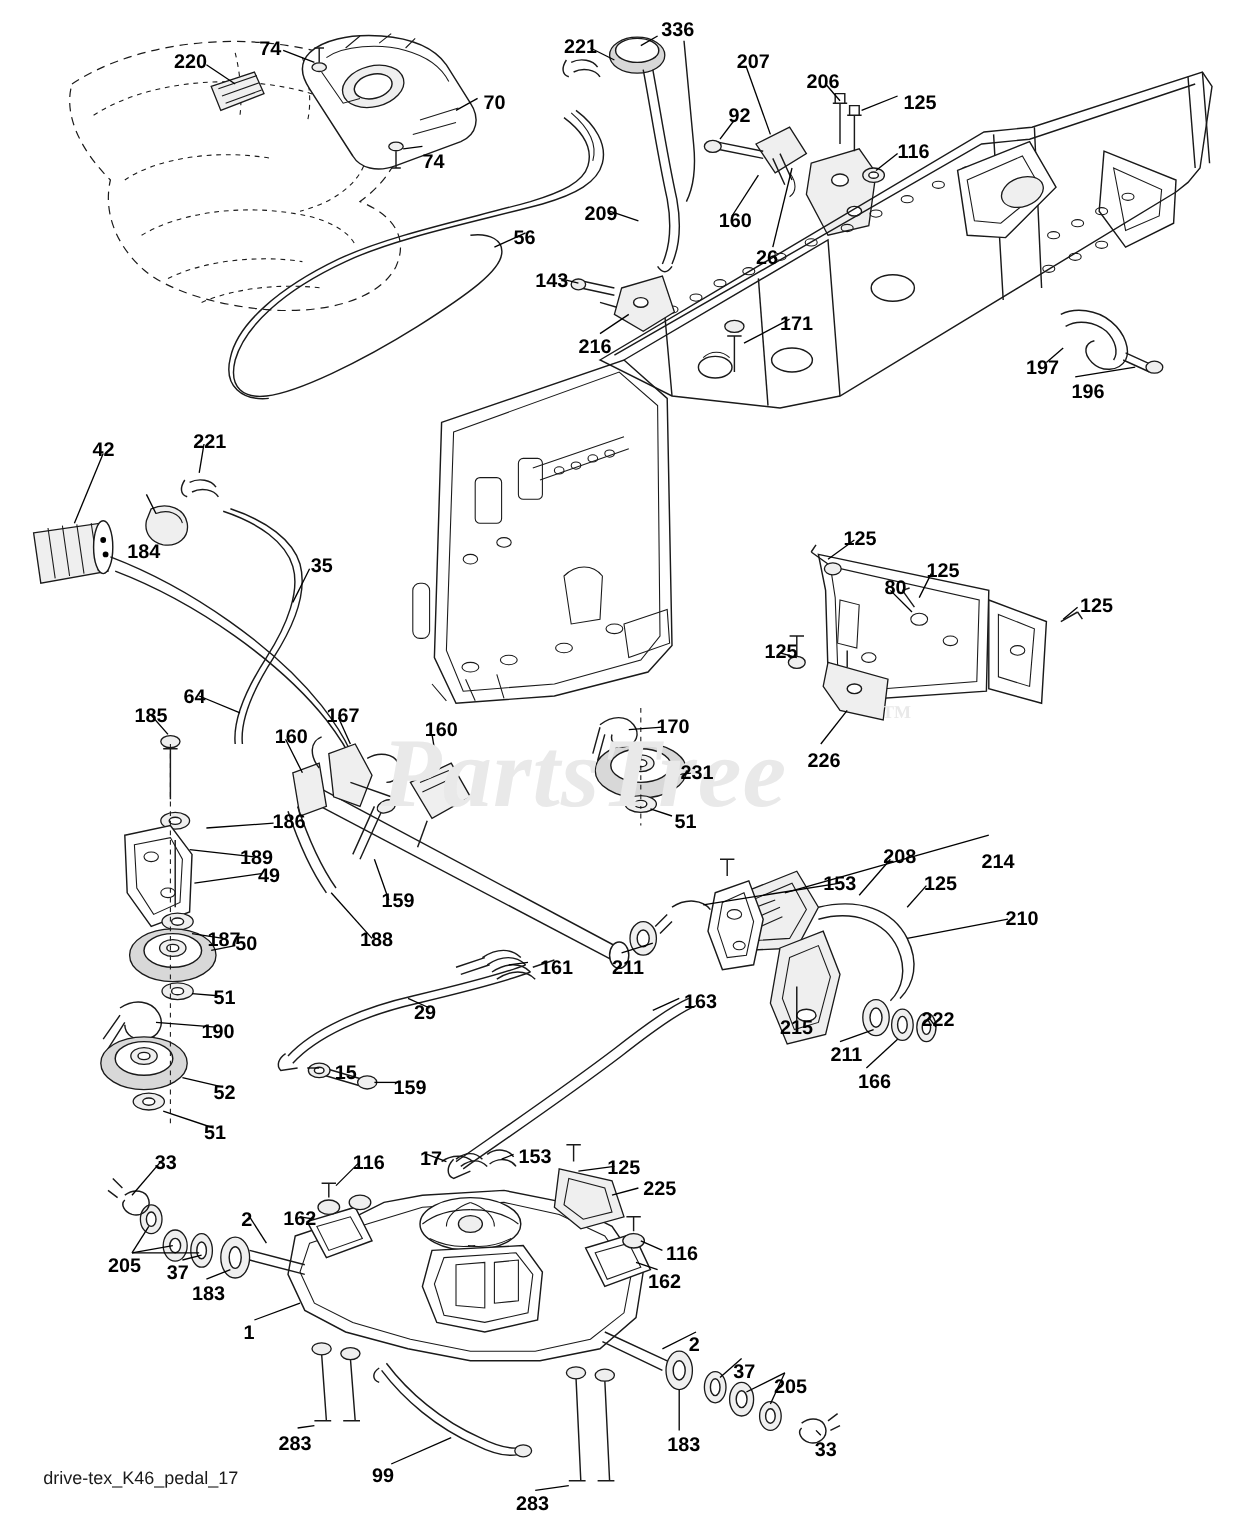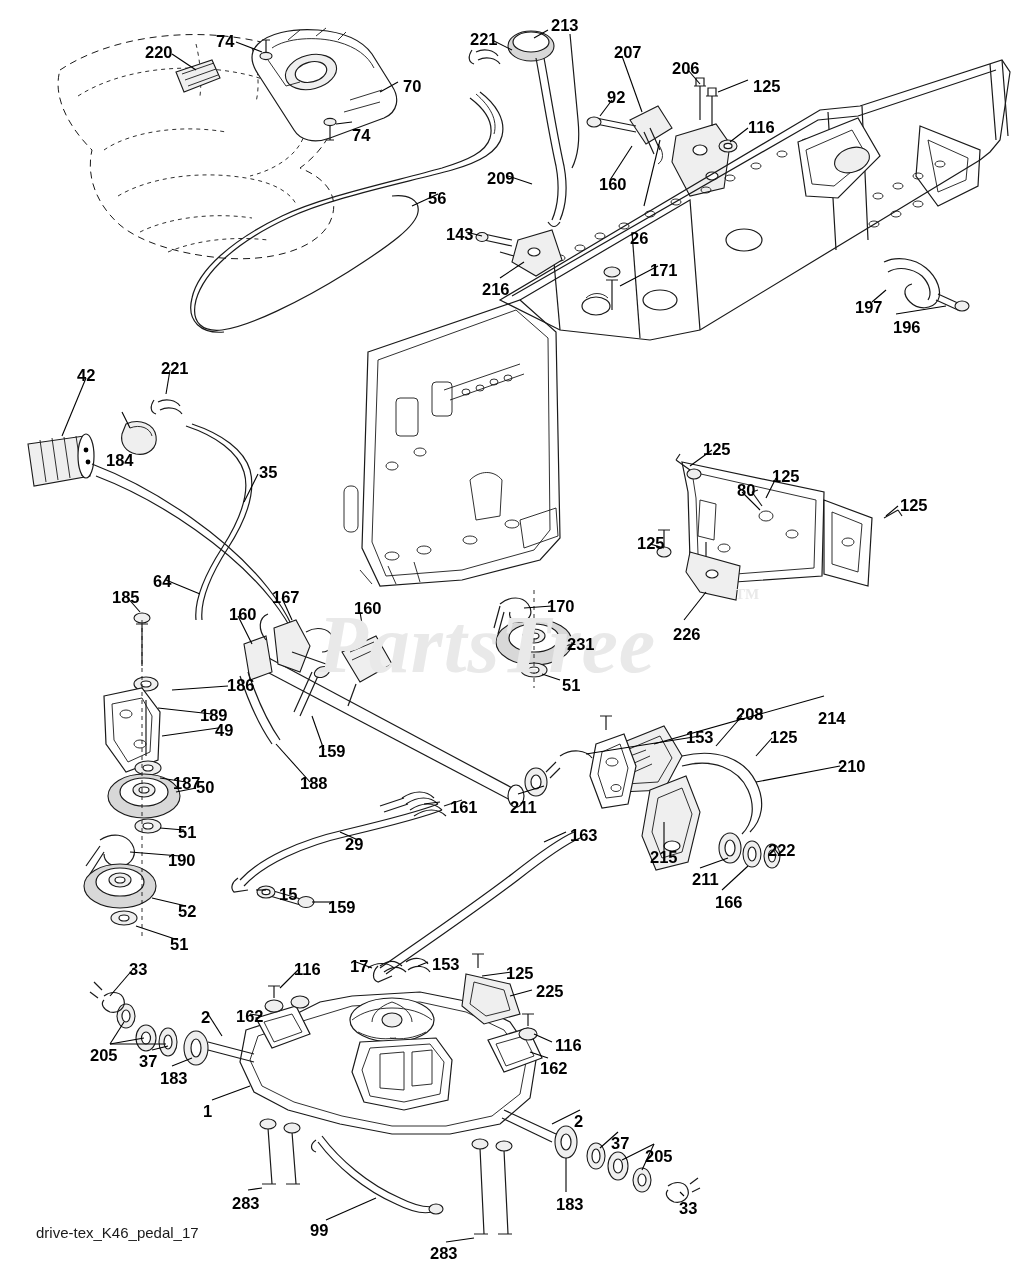--- a/index.html
+++ b/index.html
@@ -584,30 +584,30 @@
     </g>
   </svg>
 
   <div class="wm">PartsTree</div>
   <div class="wm-tm">TM</div>
 
   <div id="callouts">
       <div class="callout" style="left: 145px; top: 44px;">220</div>
       <div class="callout" style="left: 216px; top: 33px;">74</div>
       <div class="callout" style="left: 470px; top: 31px;">221</div>
-      <div class="callout" style="left: 551px; top: 17px;">213</div>
+      <div class="callout" style="left: 551px; top: 17px;">336</div>
       <div class="callout" style="left: 614px; top: 44px;">207</div>
       <div class="callout" style="left: 672px; top: 60px;">206</div>
       <div class="callout" style="left: 753px; top: 78px;">125</div>
       <div class="callout" style="left: 403px; top: 78px;">70</div>
       <div class="callout" style="left: 607px; top: 89px;">92</div>
       <div class="callout" style="left: 748px; top: 119px;">116</div>
       <div class="callout" style="left: 352px; top: 127px;">74</div>
       <div class="callout" style="left: 599px; top: 176px;">160</div>
-      <div class="callout" style="left: 630px; top: 207px; margin-top: 23px;">26</div>
+      <div class="callout" style="left: 630px; top: 207px;">26</div>
       <div class="callout" style="left: 487px; top: 170px;">209</div>
       <div class="callout" style="left: 428px; top: 190px;">56</div>
       <div class="callout" style="left: 446px; top: 226px;">143</div>
       <div class="callout" style="left: 482px; top: 281px;">216</div>
       <div class="callout" style="left: 650px; top: 262px;">171</div>
       <div class="callout" style="left: 855px; top: 299px;">197</div>
       <div class="callout" style="left: 893px; top: 319px;">196</div>
       <div class="callout" style="left: 77px; top: 367px;">42</div>
       <div class="callout" style="left: 161px; top: 360px;">221</div>
       <div class="callout" style="left: 106px; top: 404px; margin-top: 48px;">184</div>

